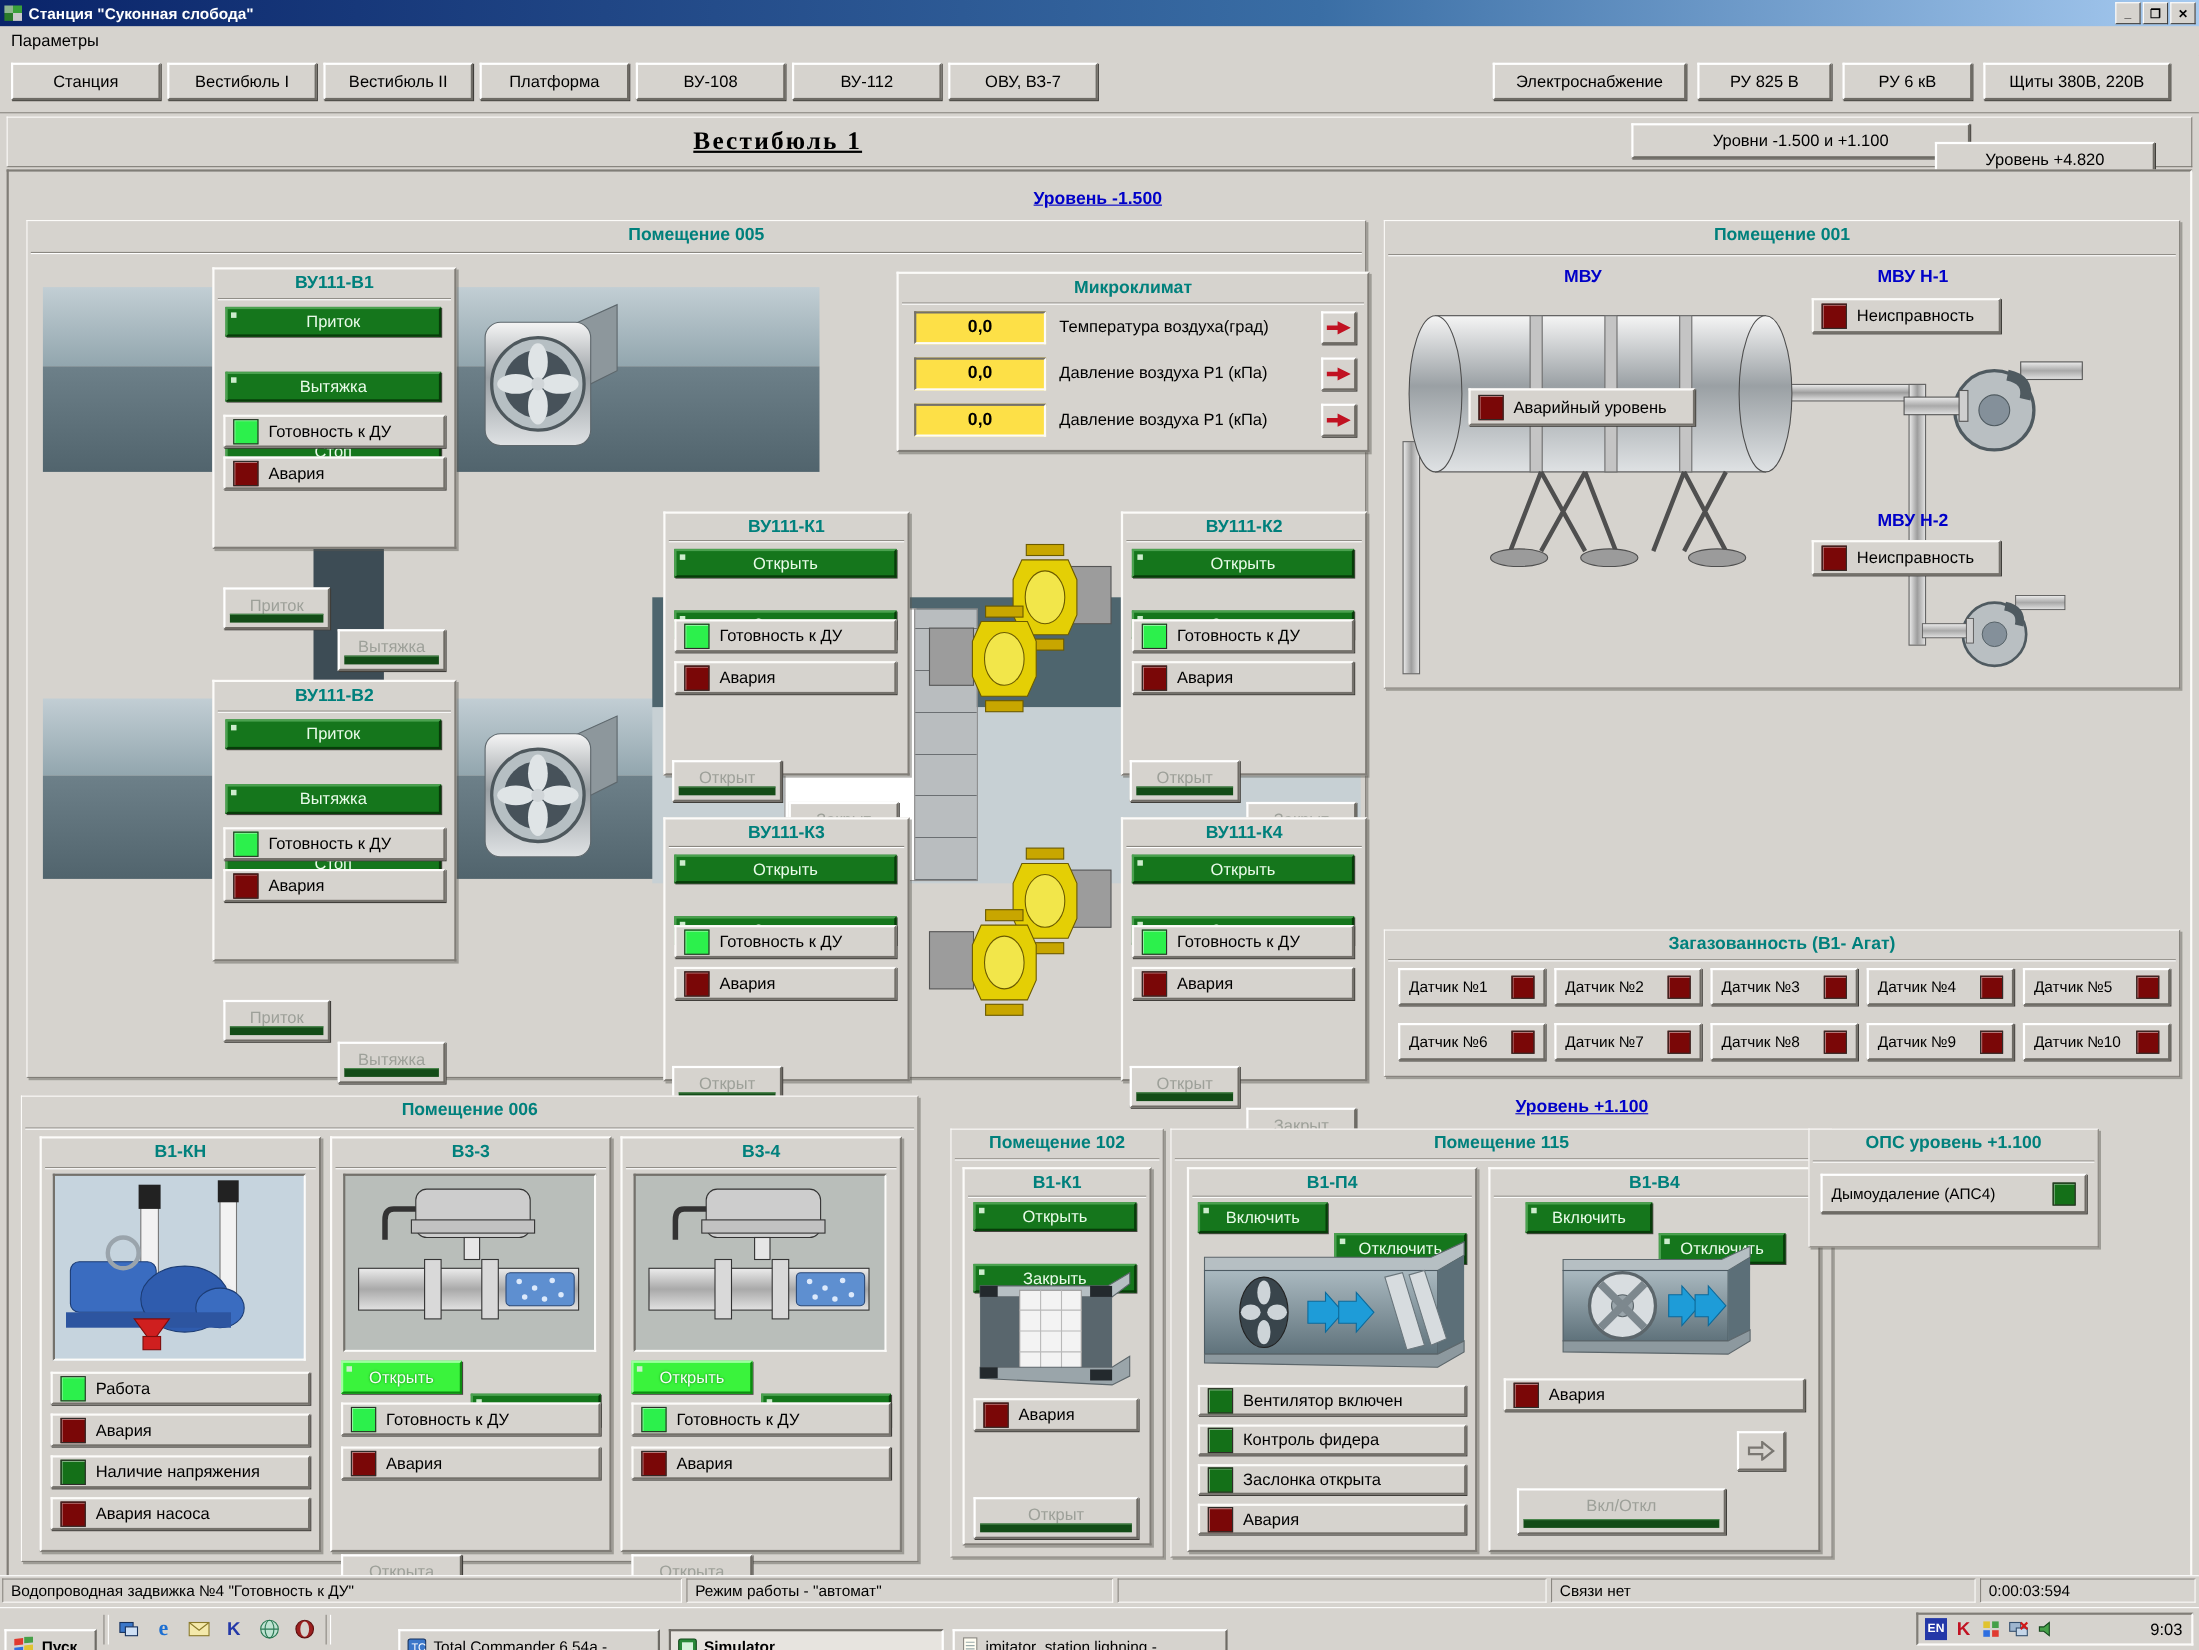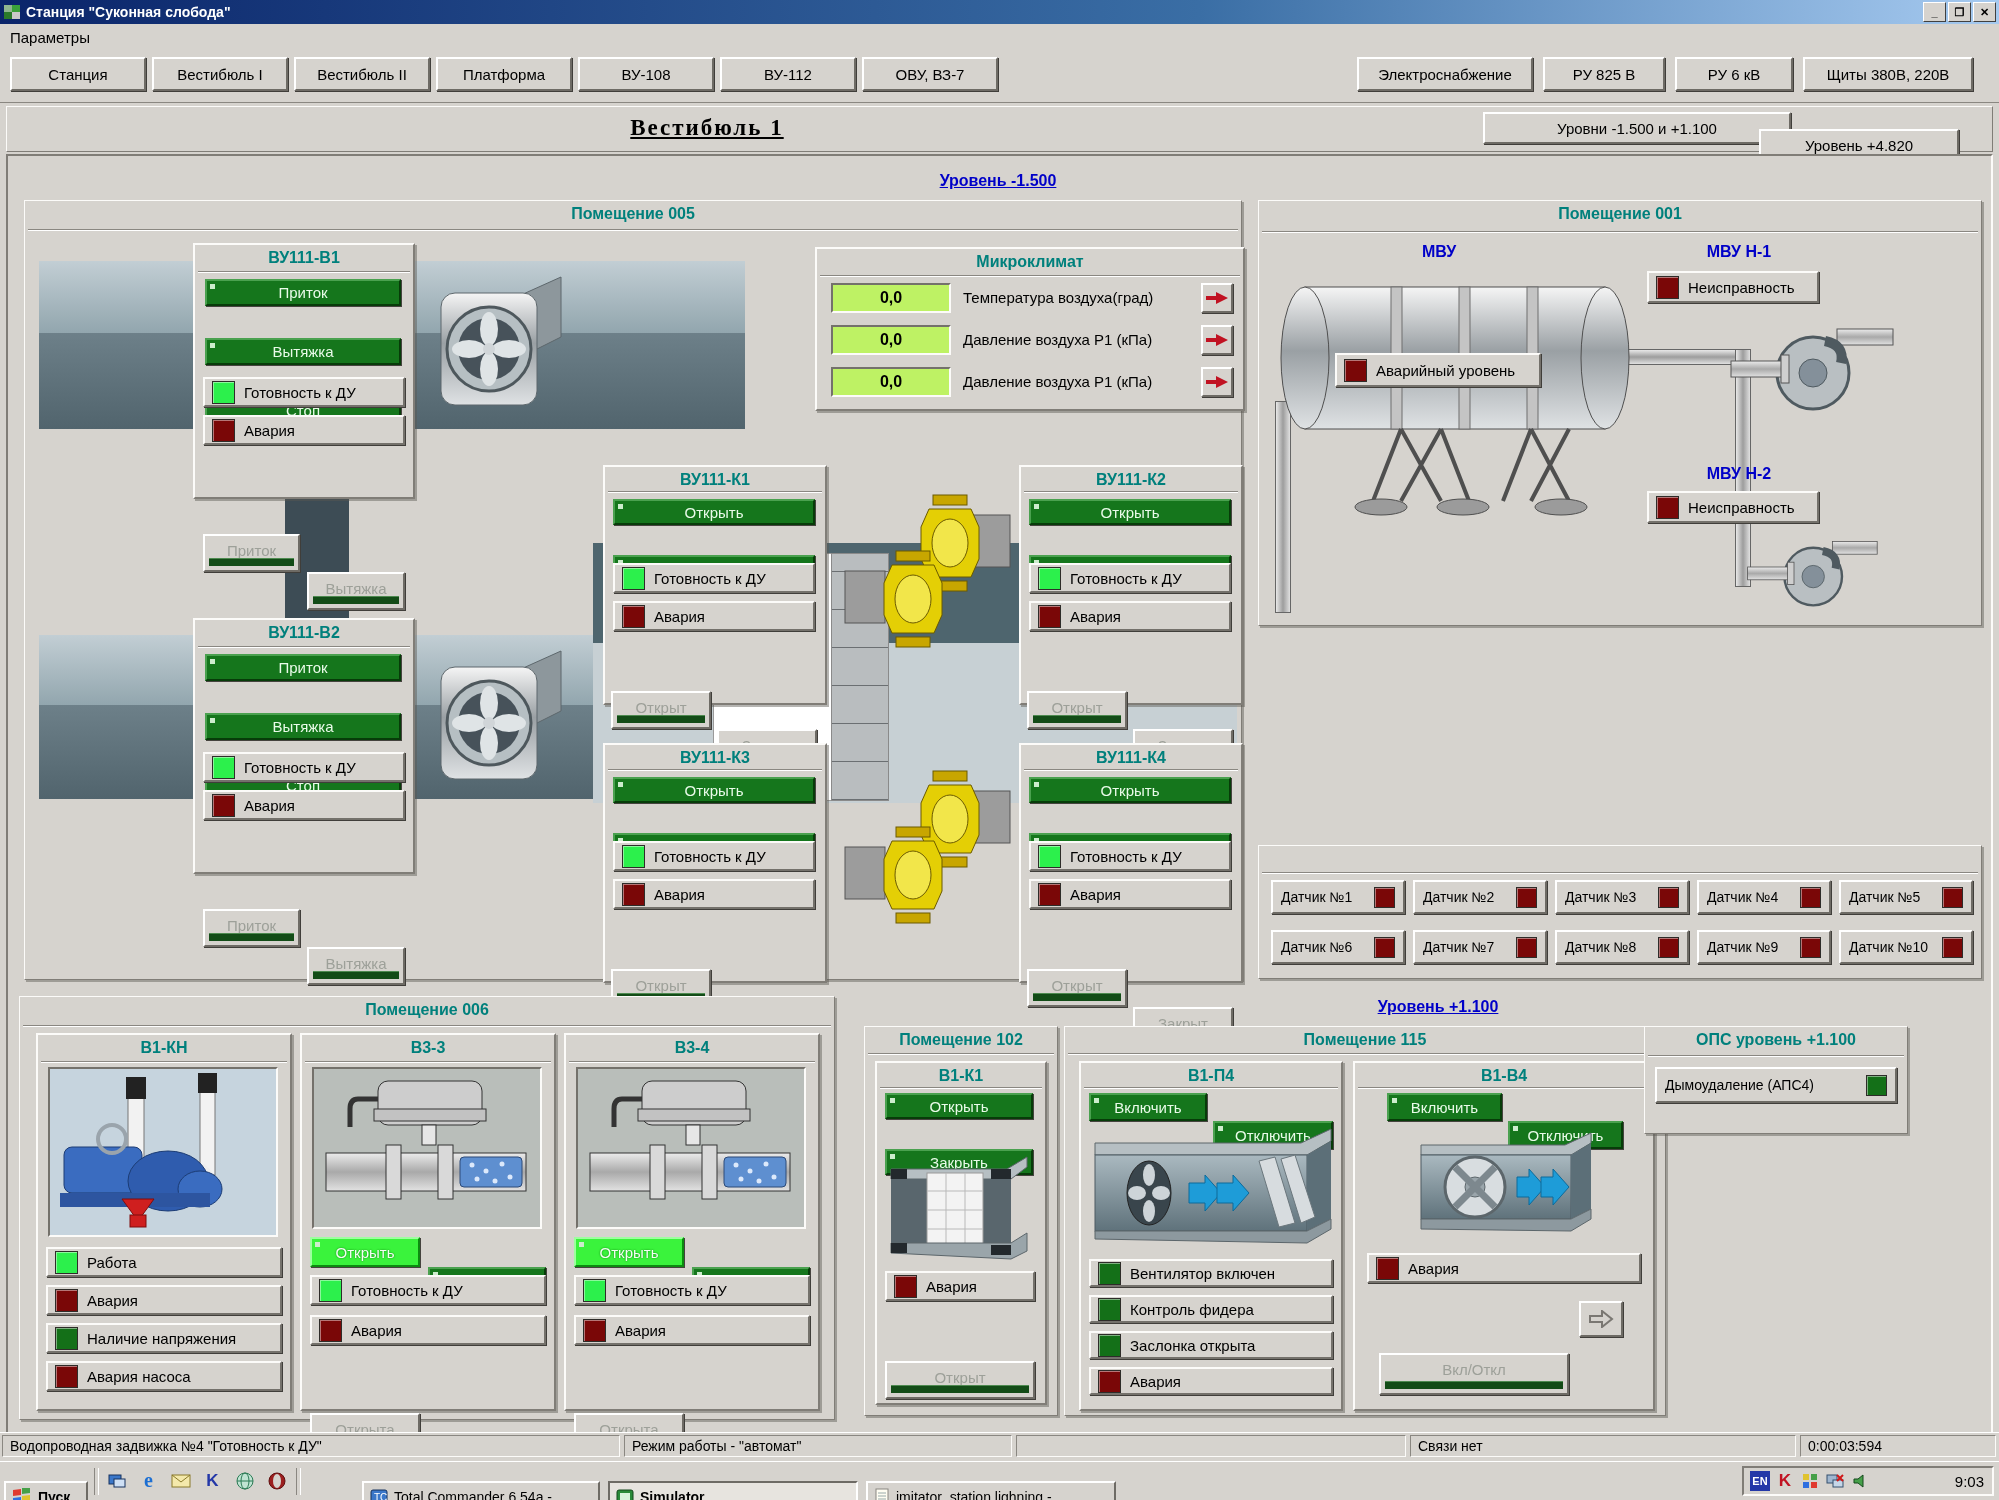--- a/index.html
+++ b/index.html
@@ -24,21 +24,21 @@
   .ind{background:#d6d3ce;border:2px solid;border-color:#fcfbf9 #74716b #74716b #fcfbf9;
        box-shadow:1px 1px 0 #403e3a;display:flex;align-items:center;gap:9px;padding-left:7px;
        font-size:15px;box-sizing:border-box}
   .sq{width:21px;height:21px;border:1px solid #2e2c29;box-shadow:inset 1px 1px 0 rgba(255,255,255,.45);flex:0 0 auto}
   .sq.green{background:#2cf04c}.sq.red{background:#7a0707}.sq.dgreen{background:#147018}
   .btn-gray{background:#d6d3ce;border:2px solid;border-color:#fff #6e6b65 #6e6b65 #fff;
        box-shadow:1px 1px 0 #403e3a;color:#9da099;font-size:15px;text-align:center;cursor:pointer;
        position:relative;box-sizing:border-box;padding-top:6px}
   .btn-gray::after{content:"";position:absolute;left:4px;right:4px;bottom:4px;height:7px;
        background:#134c17;border-top:1px solid #4e8a50}
-  .vbox{background:#bef264;border:2px solid;border-color:#74716b #fcfbf9 #fcfbf9 #74716b;
+  .vbox{background:#fde047;border:2px solid;border-color:#74716b #fcfbf9 #fcfbf9 #74716b;
        font-weight:bold;font-size:16px;display:flex;align-items:center;justify-content:center;box-sizing:border-box}
   .blue-label{color:#0000c8;font-weight:bold;font-size:16px;text-align:center}
   .level-link{color:#0000c8;font-weight:bold;font-size:16px;text-decoration:underline;text-align:center;cursor:pointer}
   .tb-btn{background:#d6d3ce;border:2px solid;border-color:#fff #6e6b65 #6e6b65 #fff;
        box-shadow:1px 1px 0 #403e3a;font-size:15px;display:flex;align-items:center;justify-content:center;cursor:pointer;box-sizing:border-box}
   .img-tile{background:#c4d2dc;border:2px solid;border-color:#74716b #fcfbf9 #fcfbf9 #74716b;box-sizing:border-box;overflow:hidden}
   .sensor{justify-content:space-between;padding:0 8px;display:flex;align-items:center}
   .sensor .sq{width:19px;height:19px}
   
   .titlebar{left:0;top:0;width:1999px;height:24px;background:linear-gradient(90deg,#0a246a,#3a6ea5 60%,#a6caf0);display:flex;align-items:center}
@@ -384,20 +384,21 @@
       <rect x="108" y="18" width="56" height="16" fill="url(#gPipe)" stroke="#555"></rect>
       <circle cx="84" cy="62" r="36" fill="#b9bfc2" stroke="#4f5a60" stroke-width="3"></circle>
       <circle cx="84" cy="62" r="14" fill="#84909a" stroke="#4f5a60"></circle>
       <rect x="2" y="50" width="52" height="16" fill="url(#gPipe)" stroke="#555"></rect>
       <rect x="52" y="44" width="8" height="28" fill="#cfcfcf" stroke="#555"></rect>
       <path d="M96 30 Q116 34 112 52" fill="none" stroke="#4f5a60" stroke-width="10"></path>
     </svg>
   </div>
 
   <div class="abs raised1 panel" style="left:1250px;top:689px;width:722px;height:132px">
+    <div class="unit-title">Загазованность (В1- Агат)</div>
     <div class="hline" style="top:26px"></div>
     <div class="abs btn sensor" style="left:12px;top:34px;width:134px;height:34px">
         <span>Датчик №1</span>
         <span class="sq red"></span>
       </div>
     <div class="abs btn sensor" style="left:154px;top:34px;width:134px;height:34px">
         <span>Датчик №2</span>
         <span class="sq red"></span>
       </div>
     <div class="abs btn sensor" style="left:296px;top:34px;width:134px;height:34px">

